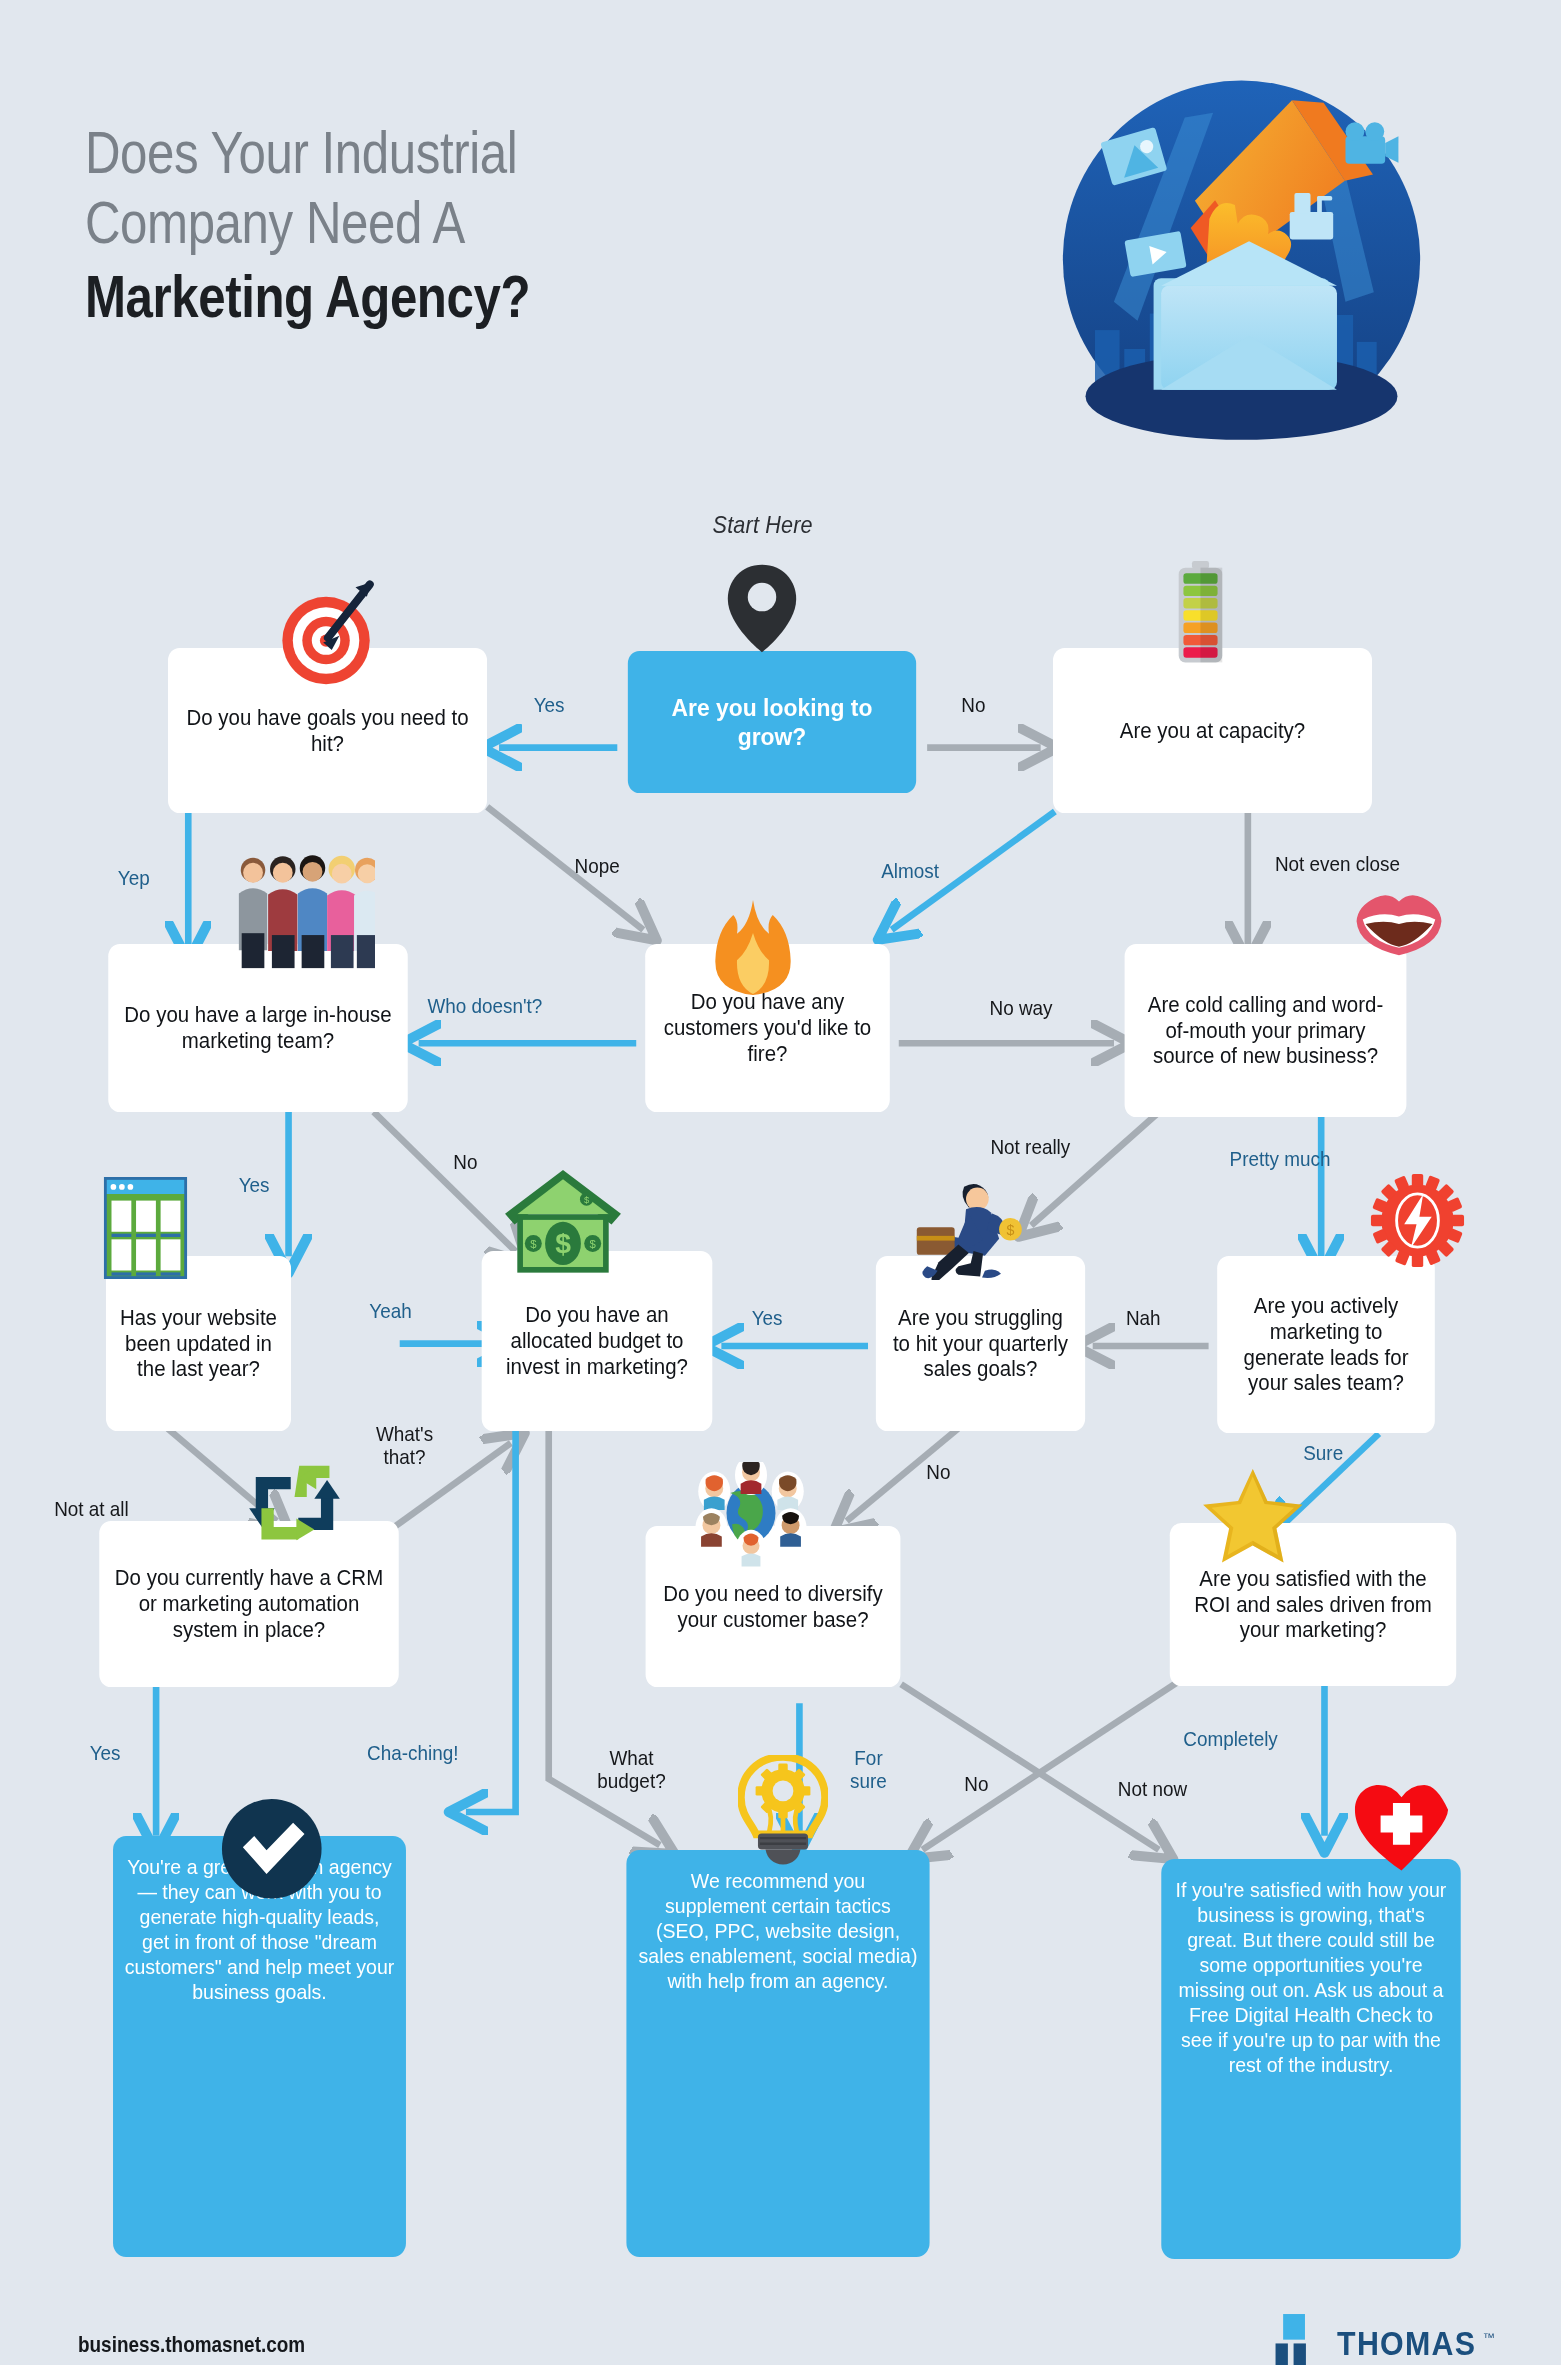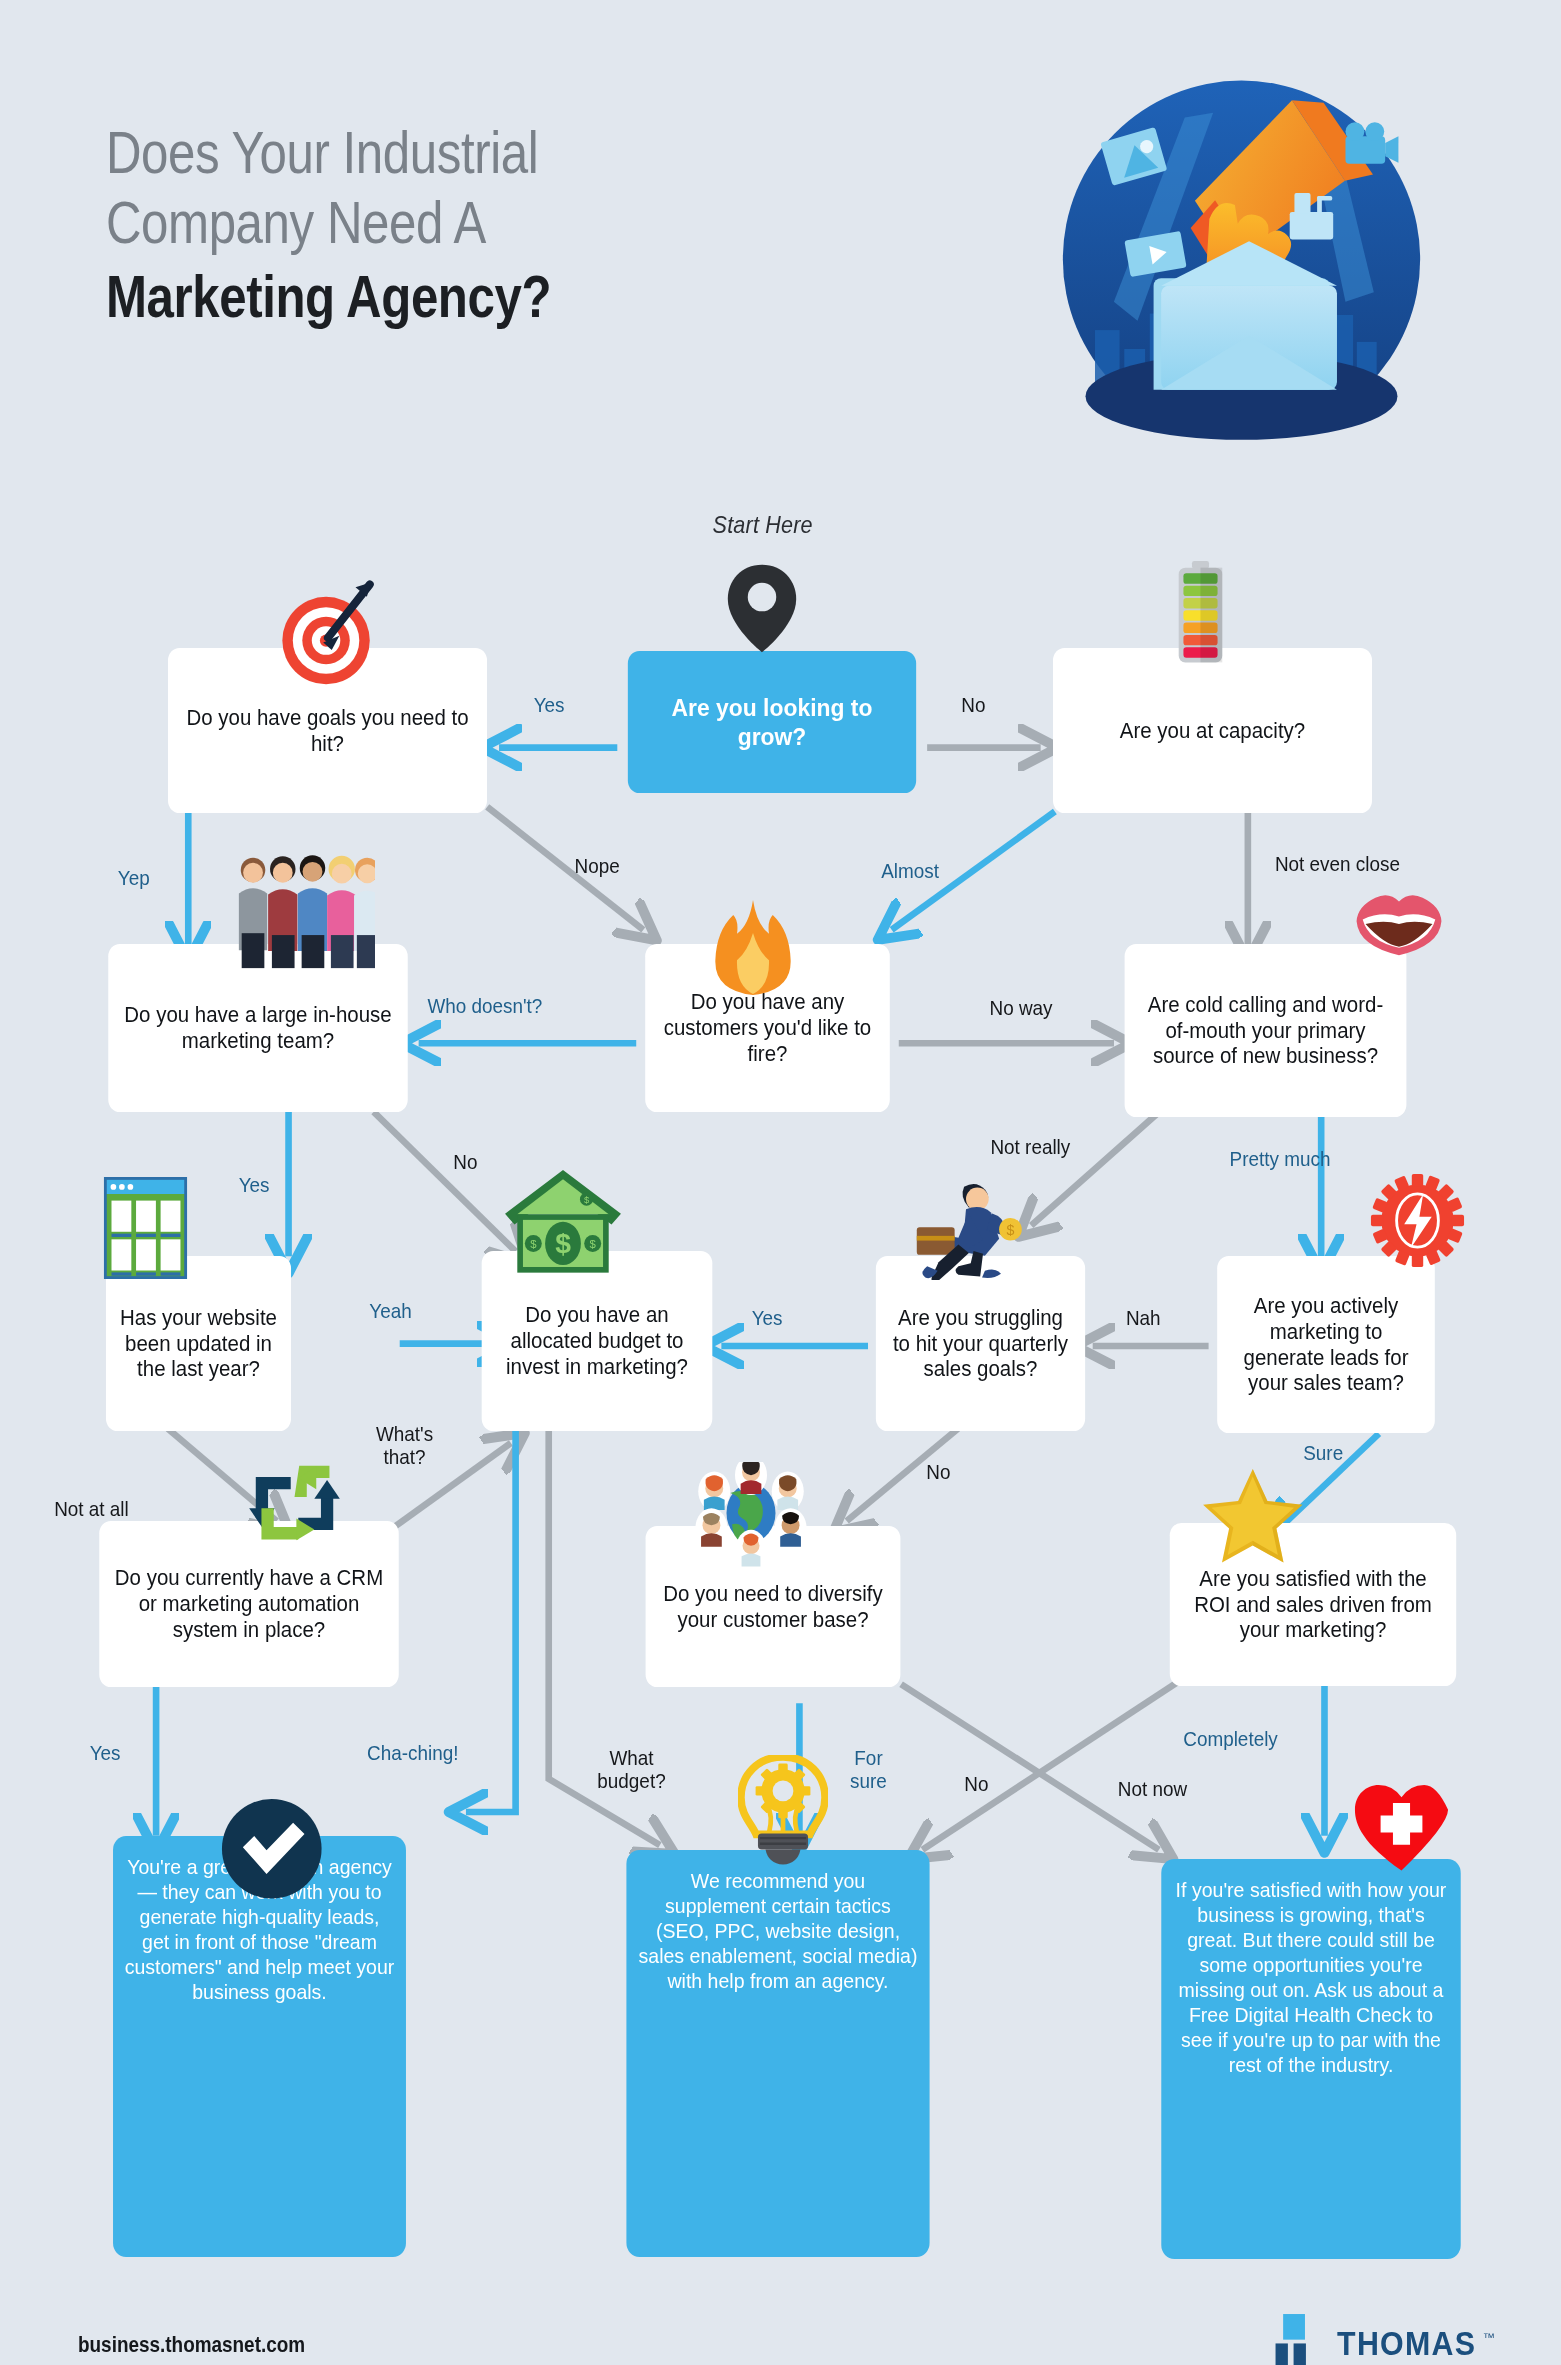--- a/index.html
+++ b/index.html
@@ -6,21 +6,21 @@
   body{
     width:1561px;height:2413px;
     background:#e1e7ee;
     font-family:"Liberation Sans", sans-serif;
     overflow:hidden;
     position:relative;
   }
   #stage{position:absolute;inset:0;width:1561px;height:2413px;}
 
   
-  .title-wrap{position:absolute;left:106px;top:118px;width:899px;}
+  .title-wrap{position:absolute;left:85px;top:118px;width:899px;}
   .title-l1,.title-l2{
     font-family:"Liberation Sans", sans-serif;
     font-size:60px;line-height:1.16;color:#7a8189;font-weight:400;
     letter-spacing:-0.5px;transform:scaleX(.82);transform-origin:left center;
   }
   .title-l3{
     font-family:"Liberation Sans", sans-serif;
     font-size:60px;line-height:1.16;color:#1c1f23;font-weight:700;
     letter-spacing:-0.5px;transform:scaleX(.82);transform-origin:left center;margin-top:4.7px;
   }

